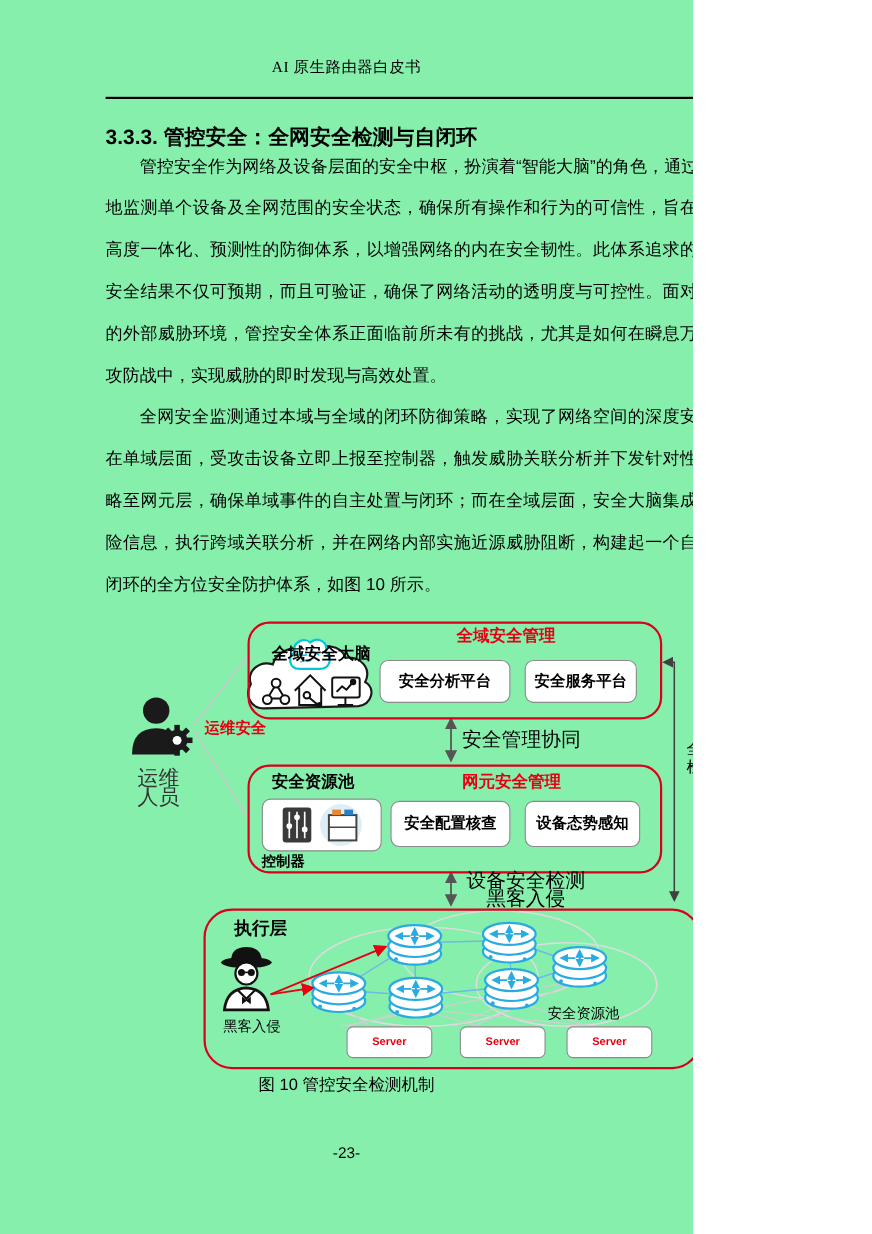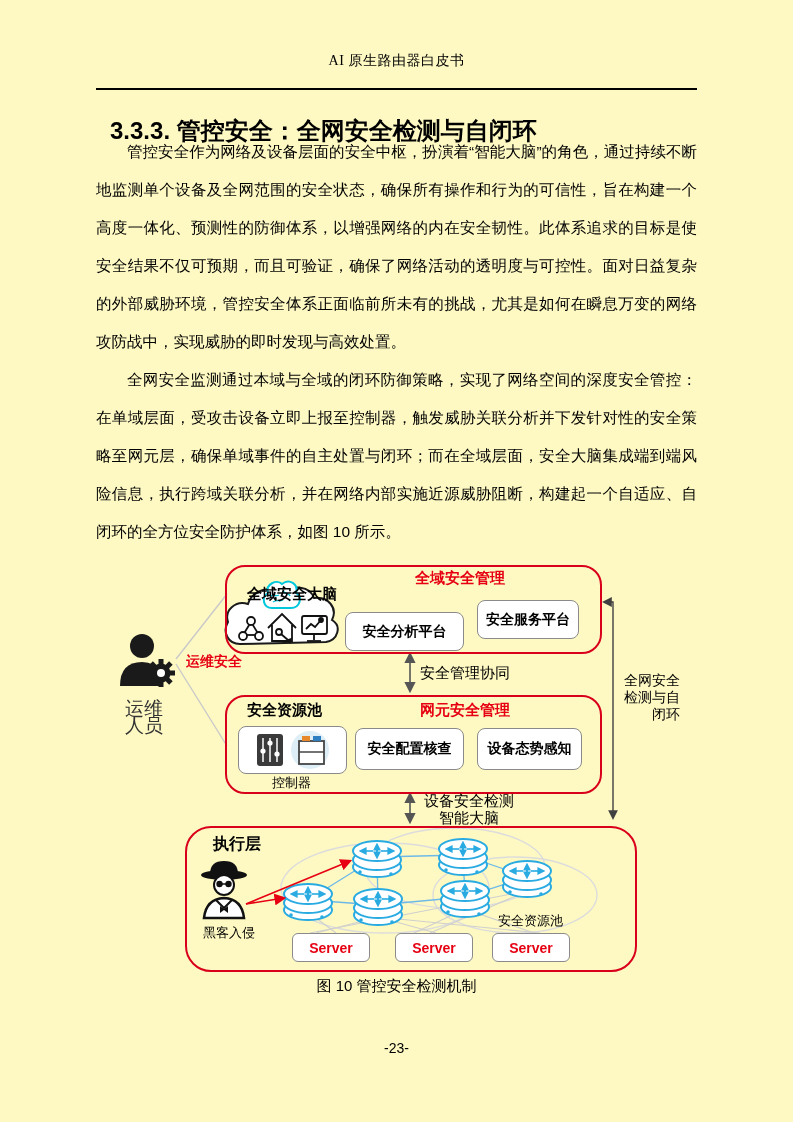--- a/index.html
+++ b/index.html
@@ -1,48 +1,48 @@
 <!DOCTYPE html>
 <html><head>
 <meta charset="utf-8">
 <style>
   html,body{margin:0;padding:0;background:#fff;}
-  .page{position:relative;width:793px;height:1122px;background:#fef9c3;overflow:hidden;
+  .page{position:relative;width:630px;height:1122px;background:#86efac;overflow:hidden;
         font-family:"Liberation Sans",sans-serif;color:#000;}
   .header-title{position:absolute;top:52px;left:0;width:100%;text-align:center;
         font-family:"Liberation Serif",serif;font-size:14px;letter-spacing:.5px;}
   .header-rule{position:absolute;top:88px;left:96px;width:601px;border-top:2px solid #000;}
-  .section-heading{position:absolute;top:99px;left:96px;font-size:24px;font-weight:bold;margin-left:14px;}
+  .section-heading{position:absolute;top:99px;left:96px;font-size:19px;font-weight:bold;}
   .body-text{position:absolute;top:133px;left:96px;width:601px;font-size:15.5px;
         line-height:38px;text-align:justify;}
   .body-text p{margin:0;text-indent:2em;}
 
   .figure{position:absolute;top:560px;left:0;width:793px;height:415px;}
   .fig-svg{position:absolute;left:0;top:0;}
   .redbox{position:absolute;border:2px solid #d9001b;border-radius:20px;background:transparent;}
   #gbox{left:225px;top:5px;width:373px;height:85px;}
   #lbox{left:225px;top:135px;width:373px;height:95px;}
   #ebox{left:185px;top:266px;width:448px;height:142px;border-radius:26px;}
   .box-title{position:absolute;font-size:15px;font-weight:bold;white-space:nowrap;}
   .red-text{color:#e60012;}
   .whitebox{position:absolute;background:#fff;border:1.5px solid #8a8a8a;border-radius:8px;
         display:flex;align-items:center;justify-content:center;font-size:14px;font-weight:bold;
         white-space:nowrap;}
-  #plat1{left:345px;top:52px;width:117px;height:37px;}
+  #plat1{left:345px;top:40px;width:117px;height:37px;}
   #plat2{left:477px;top:40px;width:100px;height:37px;}
   #ctrlbox{left:238px;top:166px;width:107px;height:46px;}
   #item1{left:355px;top:168px;width:107px;height:40px;font-family:Liberation Serif, serif;}
   #item2{left:477px;top:168px;width:103px;height:40px;}
-  #ctrl-label{position:absolute;left:238px;top:214px;width:107px;text-align:center;
-        font-size:13px;font-weight:normal;}
+  #ctrl-label{position:absolute;left:238px;top:214px;width:107px;
+        font-size:13px;font-weight:bold;}
   .serverbox{position:absolute;background:#fff;border:1.5px solid #8a8a8a;border-radius:6px;
-        display:flex;align-items:center;justify-content:center;font-size:14px;font-weight:bold;
-        color:#e60012;width:76px;height:27px;}
+        display:flex;align-items:center;justify-content:center;font-size:10px;font-weight:bold;
+        color:#e60012;width:76px;height:27px;margin-left:23px;}
   #srv1{left:292px;top:373px;} #srv2{left:395px;top:373px;} #srv3{left:492px;top:373px;}
-  .arrow-label{position:absolute;font-size:15px;white-space:pre-line;line-height:17px;}
+  .arrow-label{position:absolute;font-size:18px;white-space:pre-line;line-height:17px;}
   #coord-label{left:420px;top:104px;}
   #devloop-label{left:424px;top:232px;text-align:center;}
   #netloop-label{left:616px;top:112px;width:64px;text-align:right;font-size:14px;}
   #ops-sec{position:absolute;left:186px;top:93px;font-size:14px;font-weight:bold;}
   #ops-person{position:absolute;left:116px;top:140px;width:56px;text-align:center;
         font-size:19px;white-space:pre-line;line-height:17px;color:#333;}
   #hacker-label{position:absolute;left:194px;top:364px;width:70px;text-align:center;font-size:13px;}
   #pool-label{position:absolute;left:498px;top:352px;font-size:13px;}
   .fig-caption{position:absolute;top:977px;left:0;width:100%;text-align:center;font-size:15px;}
   .page-footer{position:absolute;top:1040px;left:0;width:100%;text-align:center;font-size:14px;}
@@ -235,21 +235,21 @@
           <rect x="55" y="6" width="8" height="5" fill="#e8882d"></rect>
           <rect x="66" y="6" width="8" height="5" fill="#2d7fc1"></rect>
         </g>
       </svg>
     </div>
     <div id="ctrl-label">控制器</div>
     <div id="item1" class="whitebox">安全配置核查</div>
     <div id="item2" class="whitebox">设备态势感知</div>
 
     <div id="devloop-label" class="arrow-label">设备安全检测
-智能大脑</div>
+黑客入侵</div>
 
     <div id="netloop-label" class="arrow-label">全网安全
 检测与自
 闭环</div>
 
     <div class="box-title" style="left:213px;top:274px;font-size:16px;">执行层</div>
     <div id="hacker-label">黑客入侵</div>
     <div id="pool-label">安全资源池</div>
     <div id="srv1" class="serverbox">Server</div>
     <div id="srv2" class="serverbox">Server</div>

